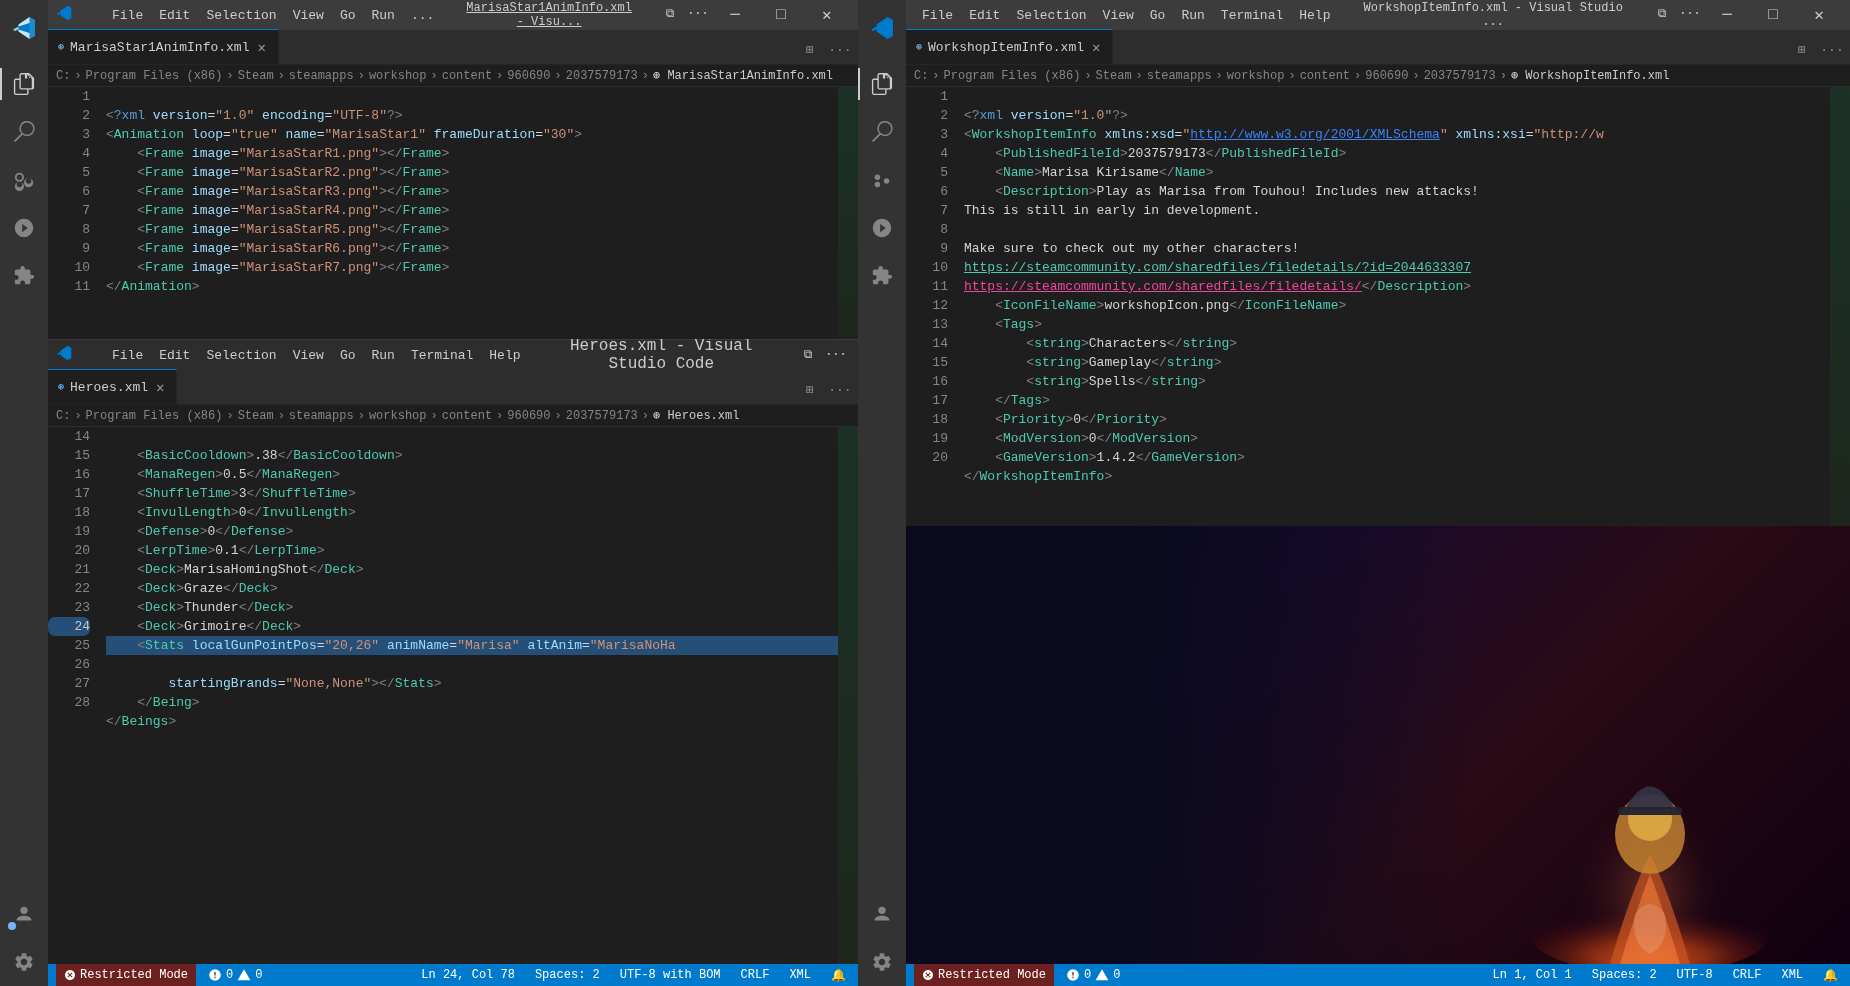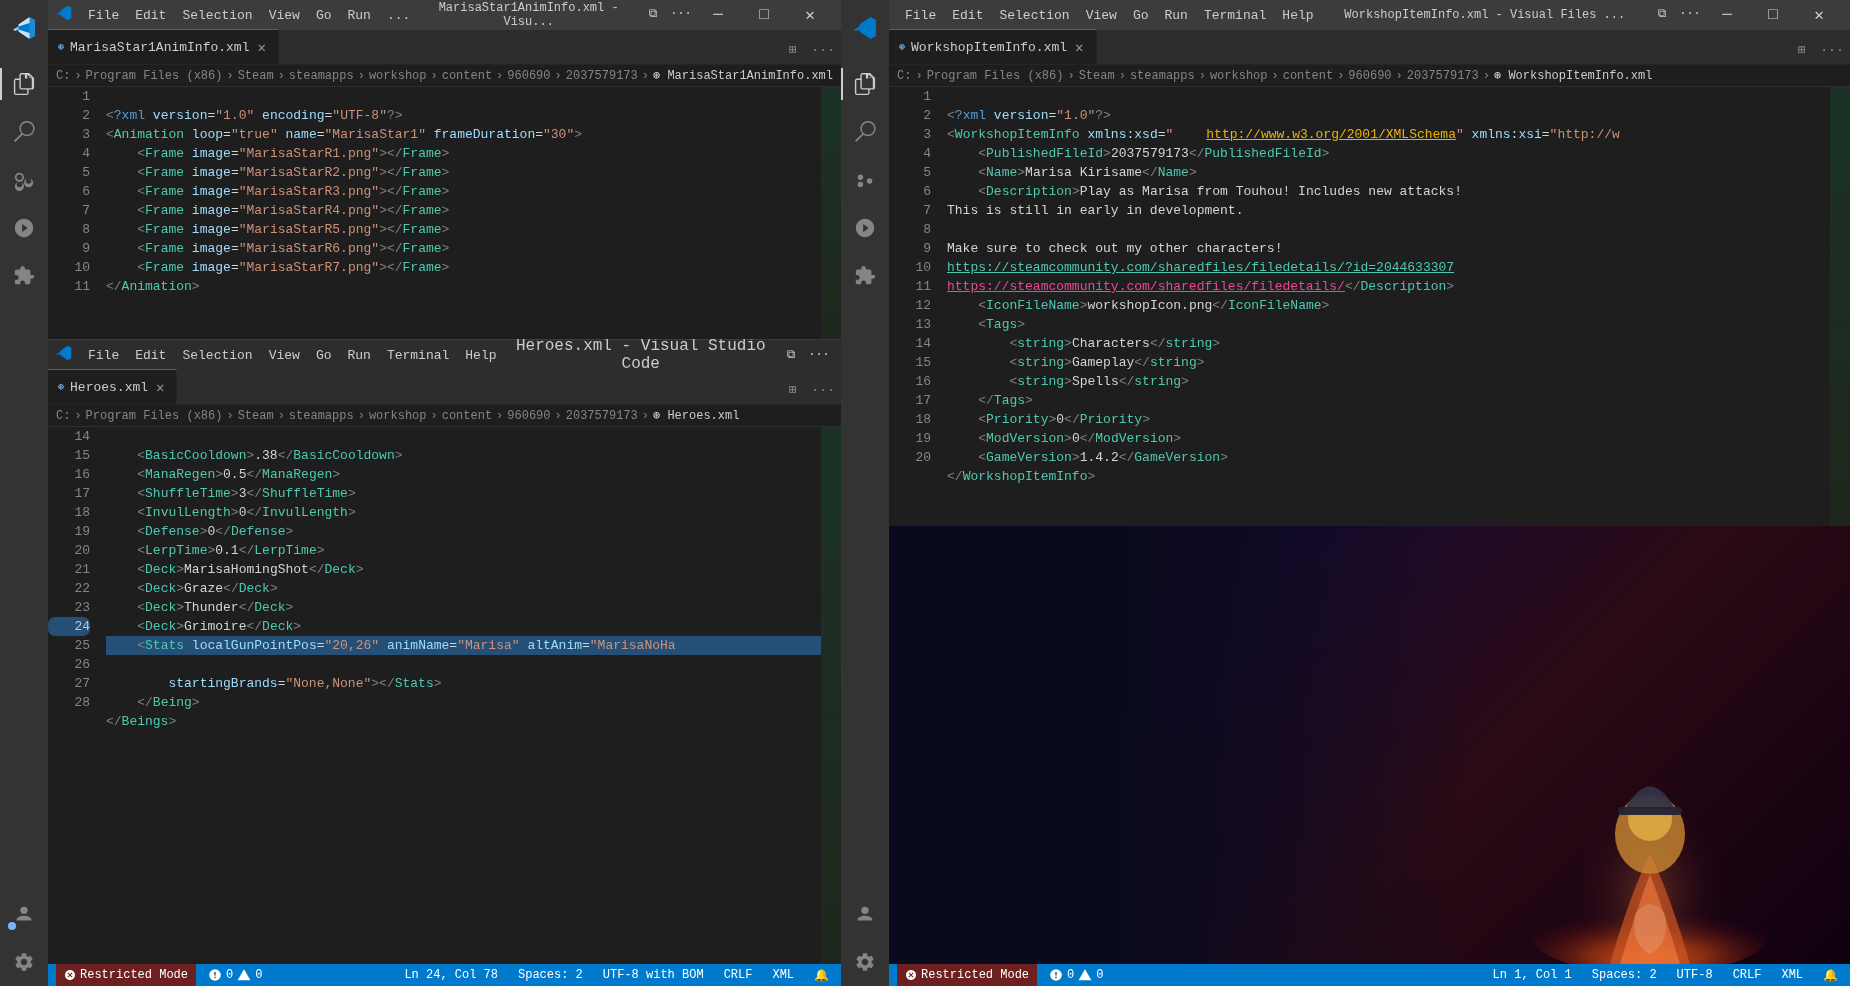--- a/index.html
+++ b/index.html
@@ -8,21 +8,21 @@
     
     .root { display: flex; width: 1850px; height: 986px; }
 
     
     .activity-bar { width: 48px; background: #333333; display: flex; flex-direction: column; align-items: center; padding-top: 4px; flex-shrink: 0; }
     .activity-icon { width: 48px; height: 48px; display: flex; align-items: center; justify-content: center; color: #858585; cursor: pointer; position: relative; }
     .activity-icon.active { color: #cccccc; }
     .activity-icon.active::before { content: ''; position: absolute; left: 0; top: 8px; bottom: 8px; width: 2px; background: #cccccc; }
 
     
-    .title-bar { height: 30px; background: #3c3c3c; display: flex; align-items: center; padding: 0 8px; font-size: 12px; color: #cccccc; }
+    .title-bar { height: 30px; background: #3c3c3c; display: flex; align-items: center; padding: 0 8px; font-size: 12px; color: #cccccc; gap: 24px; }
     .title-bar .menu { display: flex; gap: 0; }
     .menu-item { padding: 4px 8px; cursor: pointer; color: #cccccc; font-size: 13px; }
 
     
     .tab-bar { height: 35px; background: #2d2d2d; display: flex; align-items: flex-end; border-bottom: 1px solid #252526; }
     .tab { height: 35px; display: flex; align-items: center; padding: 0 10px; gap: 6px; font-size: 13px; cursor: pointer; border-right: 1px solid #252526; background: #2d2d2d; color: #969696; position: relative; }
     .tab.active { background: #1e1e1e; color: #cccccc; border-top: 1px solid #007acc; }
     .tab-icon { font-size: 10px; color: #75beff; }
     .tab-close { font-size: 14px; color: #969696; padding: 2px; }
     .tab-action-btn { width: 28px; height: 28px; display: flex; align-items: center; justify-content: center; cursor: pointer; }
@@ -135,21 +135,21 @@
           </div>
           <div class="menu">
             <span class="menu-item">File</span>
             <span class="menu-item">Edit</span>
             <span class="menu-item">Selection</span>
             <span class="menu-item">View</span>
             <span class="menu-item">Go</span>
             <span class="menu-item">Run</span>
             <span class="menu-item">...</span>
           </div>
-          <div style="flex:1; text-align:center; font-size:12px; color:#cccccc;">MarisaStar1AnimInfo.xml - Visu...</div>
+          <div style="flex:1; text-align:center; font-size:12px; color:#cccccc;text-decoration:underline;">MarisaStar1AnimInfo.xml - Visu...</div>
           <div class="window-controls">
             <div class="tab-action-btn">⧉</div>
             <div class="tab-action-btn">···</div>
             <div class="win-btn">─</div>
             <div class="win-btn">□</div>
             <div class="win-btn close">✕</div>
           </div>
         </div>
 
         <div class="tab-bar">
@@ -405,21 +405,21 @@
         <div class="menu">
           <span class="menu-item">File</span>
           <span class="menu-item">Edit</span>
           <span class="menu-item">Selection</span>
           <span class="menu-item">View</span>
           <span class="menu-item">Go</span>
           <span class="menu-item">Run</span>
           <span class="menu-item">Terminal</span>
           <span class="menu-item">Help</span>
         </div>
-        <div style="flex:1; text-align:center; font-size:12px; color:#cccccc;">WorkshopItemInfo.xml - Visual Files ...</div>
+        <div style="flex:1; text-align:center; font-size:12px; color:#cccccc;">WorkshopItemInfo.xml - Visual Studio ...</div>
         <div class="window-controls">
           <div class="tab-action-btn">⧉</div>
           <div class="tab-action-btn">···</div>
           <div class="win-btn">─</div>
           <div class="win-btn">□</div>
           <div class="win-btn close">✕</div>
         </div>
       </div>
 
       <div class="tab-bar">
@@ -474,21 +474,21 @@
               <div>14</div>
               <div>15</div>
             <div>16</div>
               <div>17</div>
               <div>18</div>
               <div>19</div>
               <div>20</div>
           </div>
           <div class="code-content" style="font-size:13px; line-height:19px;">
 <span class="xml-bracket">&lt;</span><span class="xml-pi">?xml</span> <span class="xml-attr">version</span>=<span class="xml-attr-val">"1.0"</span><span class="xml-bracket">?&gt;</span>
-<span class="xml-bracket">&lt;</span><span class="xml-tag">WorkshopItemInfo</span> <span class="xml-attr">xmlns:xsd</span>=<span class="xml-attr-val">"<span style="color:#eab308; text-decoration:underline;margin-left:33px;">http://www.w3.org/2001/XMLSchema</span>"</span> <span class="xml-attr">xmlns:xsi</span>=<span class="xml-attr-val">"http://w</span>
+<span class="xml-bracket">&lt;</span><span class="xml-tag">WorkshopItemInfo</span> <span class="xml-attr">xmlns:xsd</span>=<span class="xml-attr-val">"<span style="color:#3b82f6; text-decoration:underline;">http://www.w3.org/2001/XMLSchema</span>"</span> <span class="xml-attr">xmlns:xsi</span>=<span class="xml-attr-val">"http://w</span>
     <span class="xml-bracket">&lt;</span><span class="xml-tag">PublishedFileId</span><span class="xml-bracket">&gt;</span>2037579173<span class="xml-bracket">&lt;/</span><span class="xml-tag">PublishedFileId</span><span class="xml-bracket">&gt;</span>
     <span class="xml-bracket">&lt;</span><span class="xml-tag">Name</span><span class="xml-bracket">&gt;</span>Marisa Kirisame<span class="xml-bracket">&lt;/</span><span class="xml-tag">Name</span><span class="xml-bracket">&gt;</span>
     <span class="xml-bracket">&lt;</span><span class="xml-tag">Description</span><span class="xml-bracket">&gt;</span>Play as Marisa from Touhou! Includes new attacks!
 This is still in early in development.
 
 Make sure to check out my other characters!
 <span style="color:#4ec9b0; text-decoration:underline;margin-top:45px;">https://steamcommunity.com/sharedfiles/filedetails/?id=2044633307</span>
 <span style="color:#ec4899; text-decoration:underline;">https://steamcommunity.com/sharedfiles/filedetails/</span><span class="xml-bracket">&lt;/</span><span class="xml-tag">Description</span><span class="xml-bracket">&gt;</span>
     <span class="xml-bracket">&lt;</span><span class="xml-tag">IconFileName</span><span class="xml-bracket">&gt;</span>workshopIcon.png<span class="xml-bracket">&lt;/</span><span class="xml-tag">IconFileName</span><span class="xml-bracket">&gt;</span>
     <span class="xml-bracket">&lt;</span><span class="xml-tag">Tags</span><span class="xml-bracket">&gt;</span>

